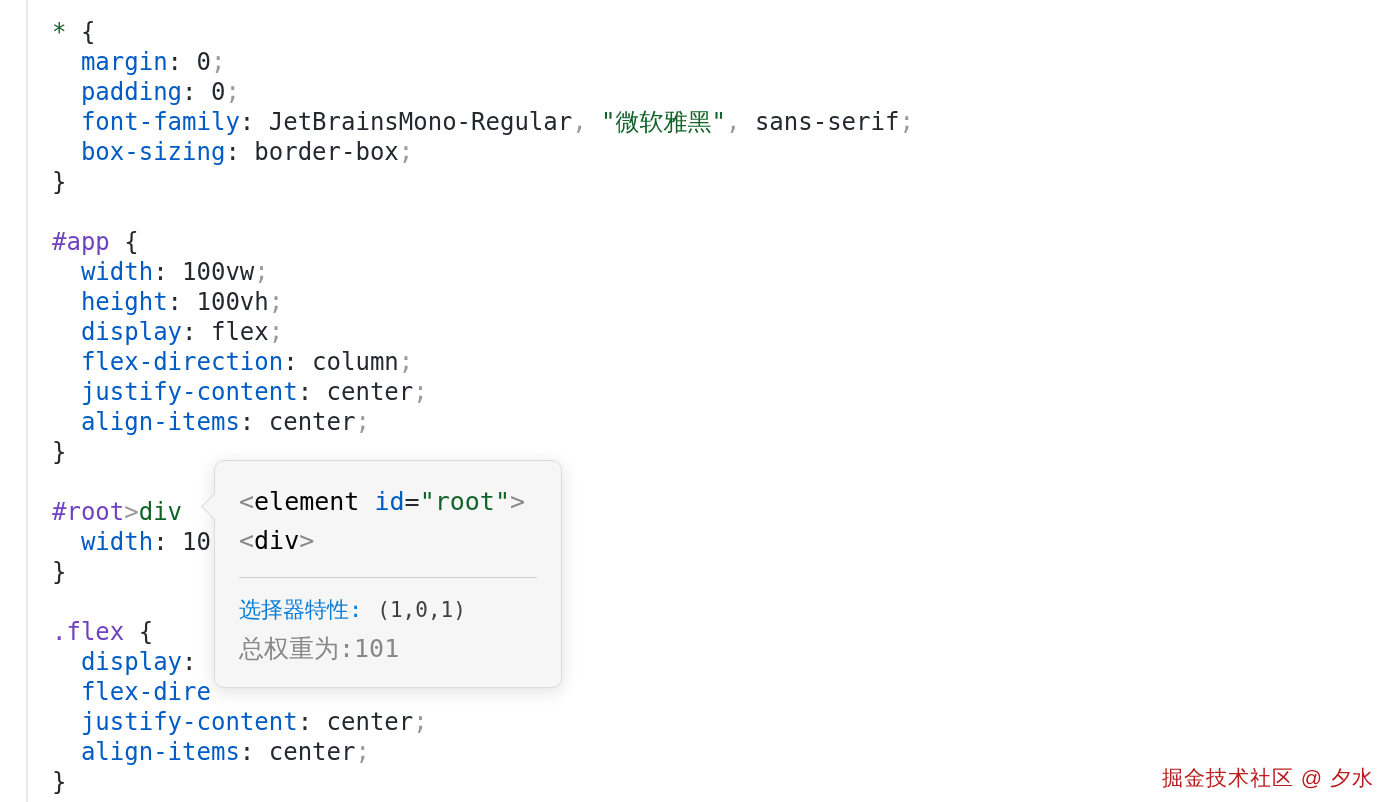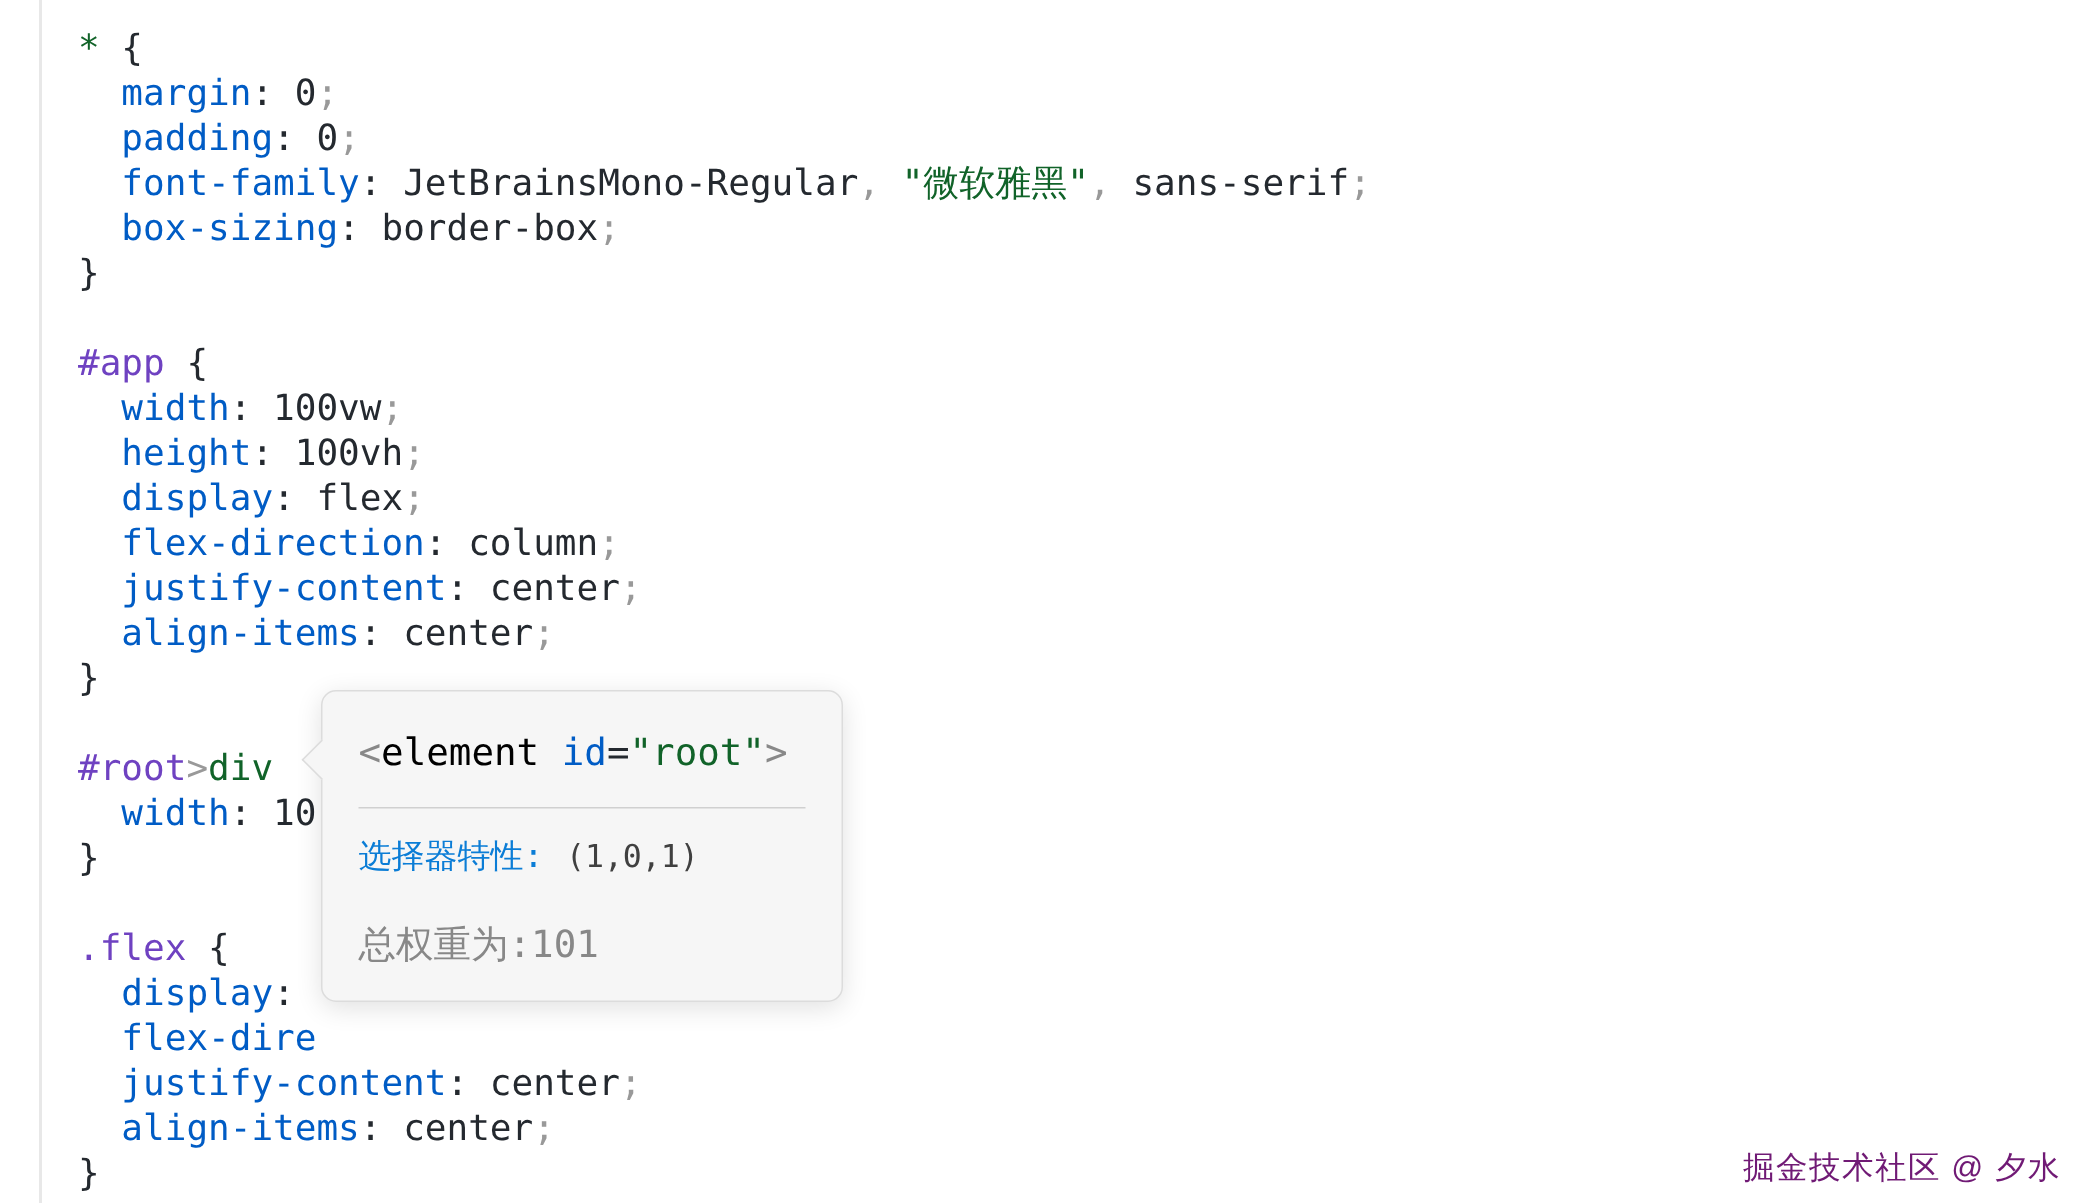--- a/index.html
+++ b/index.html
@@ -74,27 +74,27 @@
 .tooltip .eq { color: #24292f; }
 .tooltip .strv { color: #116329; }
 .tooltip .ang { color: #888888; }
 .tooltip hr {
   border: none;
   border-top: 1px solid #d0d0d0;
   margin: 16px 0 12px 0;
 }
 .tooltip .spec-label { color: #0b7dd6; font-size: 22px; }
 .tooltip .spec-val { color: #404040; font-size: 21px; }
-.tooltip .weight { color: #888888; font-size: 25px; margin-top: 21px; }
+.tooltip .weight { color: #888888; font-size: 25px; margin-top: 2px; }
 
 .watermark {
   position: absolute;
   right: 10px;
   bottom: 10px;
-  color: #701a75;
+  color: #b91c1c;
   font-size: 21px;
   font-family: "PingFang SC", "Microsoft YaHei", sans-serif;
   letter-spacing: 1px;
 }
 </style>
 </head>
 <body>
 
 <div class="container">
 <pre><span class="sel-star">*</span> <span class="brace">{</span>
@@ -122,20 +122,23 @@
   <span class="prop">flex-dire</span>
   <span class="prop">justify-content</span><span class="colon">:</span> <span class="val">center</span><span class="punct">;</span>
   <span class="prop">align-items</span><span class="colon">:</span> <span class="val">center</span><span class="punct">;</span>
 <span class="brace">}</span></pre>
 </div>
 
 <div class="tooltip">
   <div class="row1">
     <span class="ang">&lt;</span><span class="tag2">element</span> <span class="attr">id</span><span class="eq">=</span><span class="strv">"root"</span><span class="ang">&gt;</span>
   </div>
+  <div class="row1">
+    <span class="ang">&lt;</span><span class="tag2">div</span><span class="ang">&gt;</span>
+  </div>
   <hr>
   <div>
     <span class="spec-label">选择器特性:</span> <span class="spec-val">(1,0,1)</span>
   </div>
   <div class="weight">总权重为:101</div>
 </div>
 
 <div class="watermark">掘金技术社区 @ 夕水</div>
 
 </body></html>

